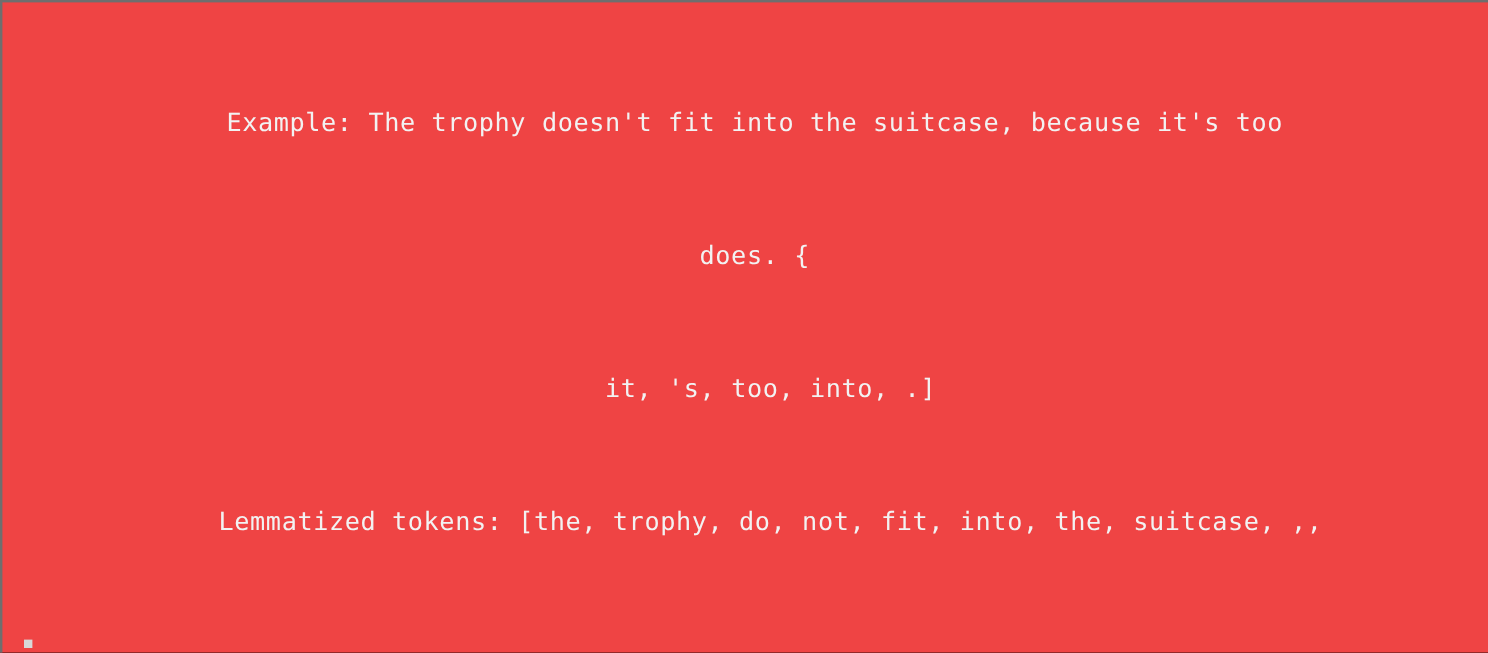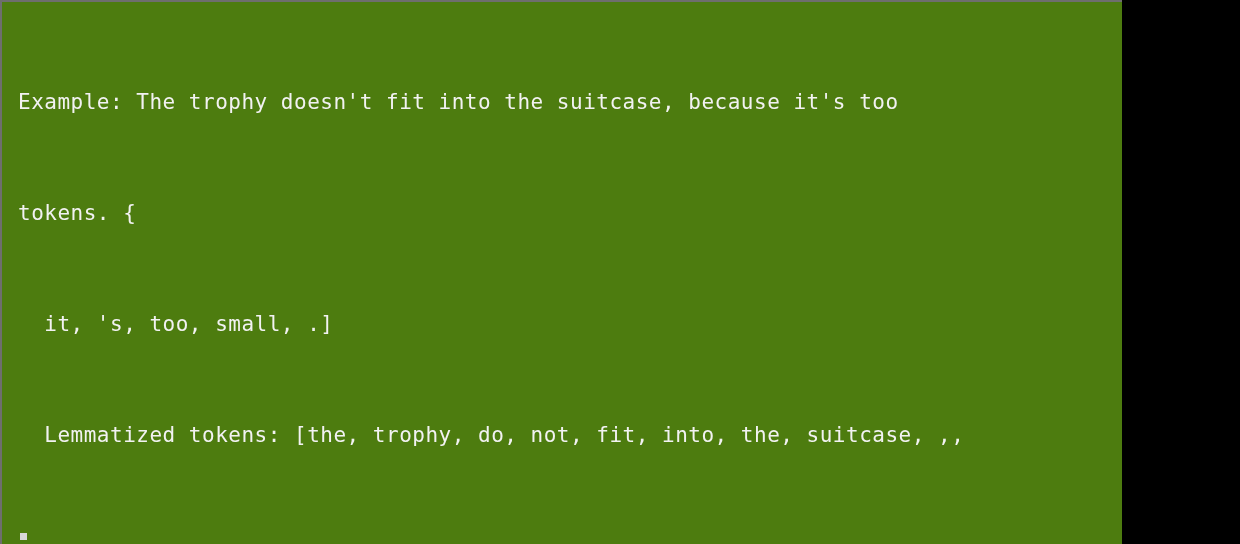--- a/index.html
+++ b/index.html
@@ -3,29 +3,30 @@
 <meta charset="utf-8">
 <title>Terminal Output</title>
 <style>
   html, body {
     margin: 0;
     padding: 0;
     background: #000000;
   }
   #terminal {
     position: relative;
-    width: 1122px;
+    width: 1240px;
     height: 544px;
-    background: #4d7c0f;
+    background: #ef4444;
     border-top: 2px solid #6e6e6e;
     border-left: 2px solid #6e6e6e;
     border-right: 0;
     border-bottom: 0;
     box-sizing: border-box;
     overflow: hidden;
+    text-align: center;
   }
   #terminal-body {
     position: absolute;
     left: 16px;
     top: 8px;
     right: 0;
     bottom: 0;
     font-family: "DejaVu Sans Mono", "Liberation Mono", monospace;
     font-size: 21px;
     line-height: 37px;
@@ -46,22 +47,22 @@
     height: 7px;
     background: #d8d8d8;
   }
 </style>
 </head>
 <body>
 
 <div id="terminal">
   <div id="terminal-body">
     <span class="line">Example: The trophy doesn't fit into the suitcase, because it's too</span>
-    <span class="line">tokens. {</span>
-    <span class="line">  it, 's, too, small, .]</span>
+    <span class="line">does. {</span>
+    <span class="line">  it, 's, too, into, .]</span>
     <span class="line">  Lemmatized tokens: [the, trophy, do, not, fit, into, the, suitcase, ,,</span>
     
     
     
     
     
     
     
     
     

